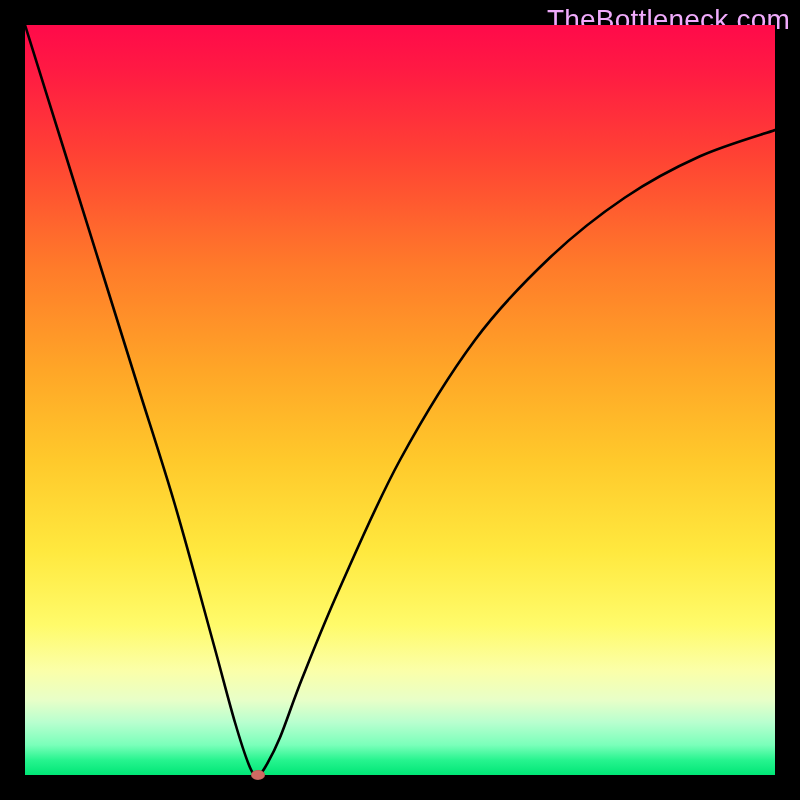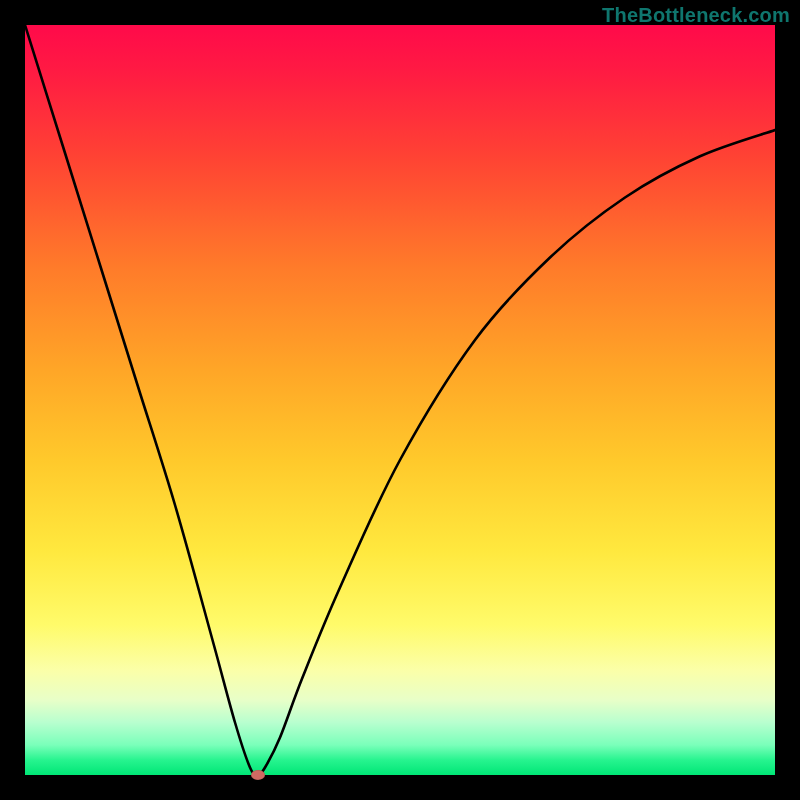--- a/index.html
+++ b/index.html
@@ -37,23 +37,23 @@
       #b8ffcf 93%,
       #7affba 96%,
       #27f48f 98%,
       #00e676 100%
     );
   }
   .watermark {
     position: absolute;
     top: 4px;
     right: 10px;
-    color: #0f766e;
-    font-size: 20px;
-    font-weight: 700;
+    color: #f0abfc;
+    font-size: 28px;
+    font-weight: 400;
     letter-spacing: 0.2px;
     user-select: none;
   }
   svg.curve {
     position: absolute;
     left: 0;
     top: 0;
     width: 750px;
     height: 750px;
   }

